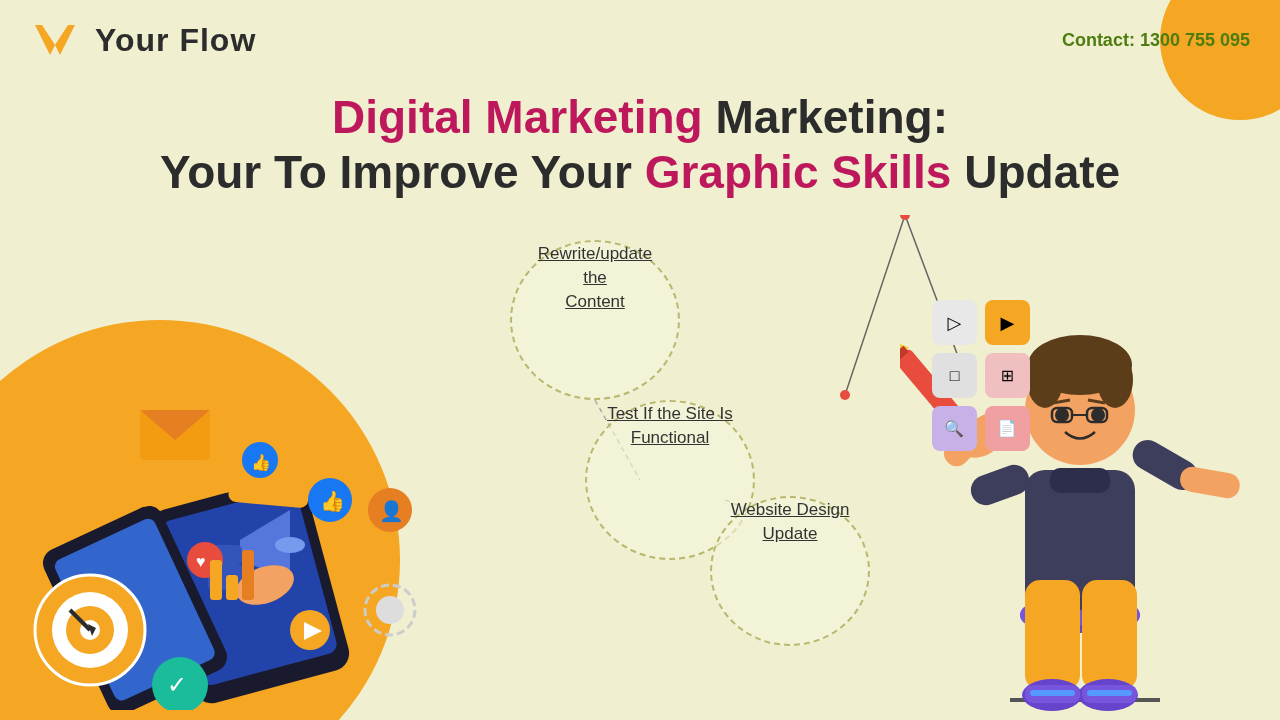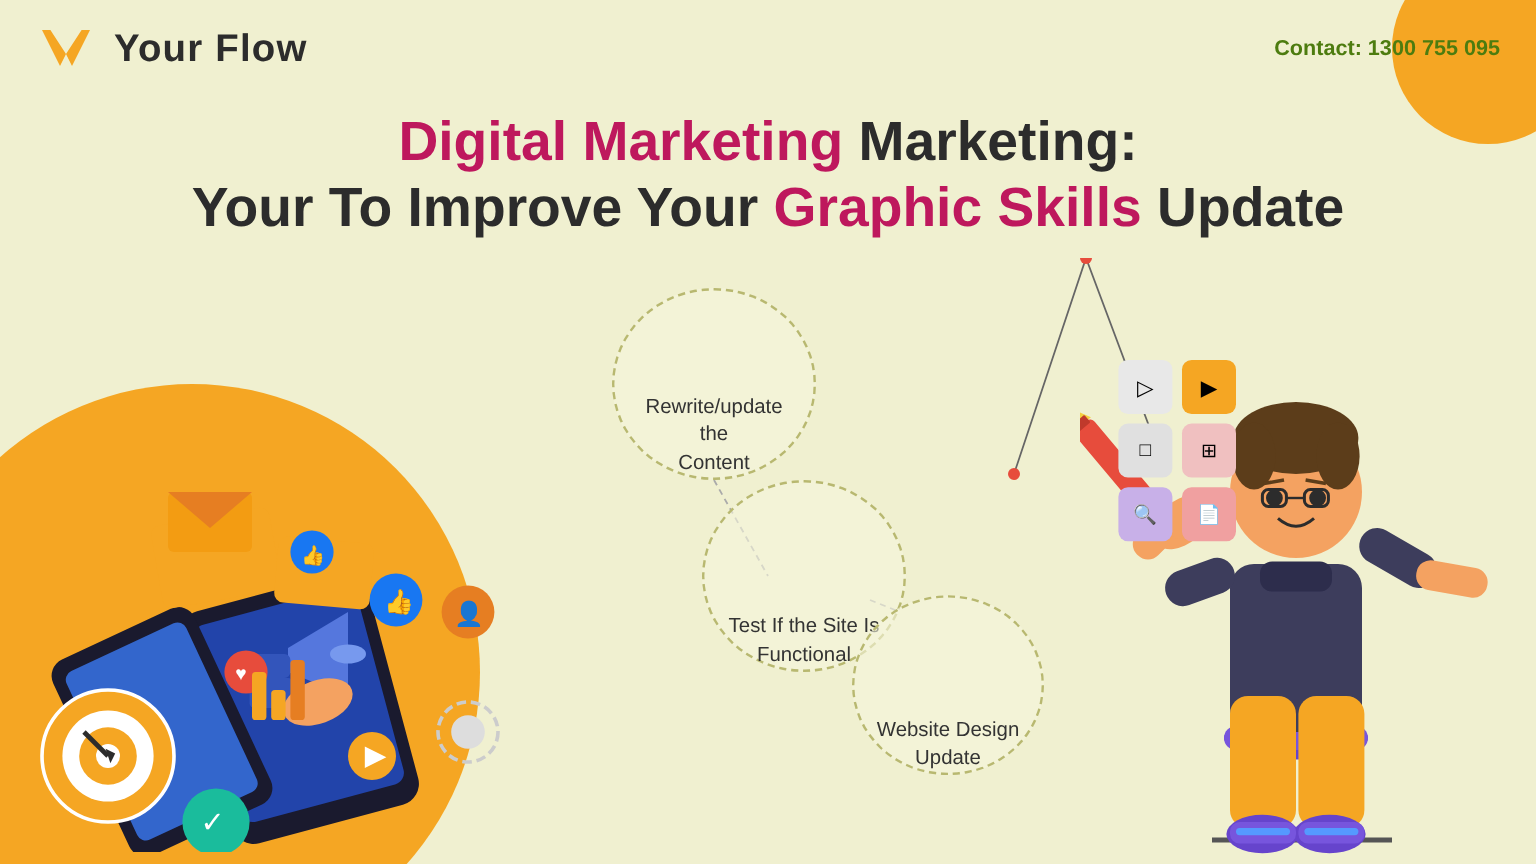--- a/index.html
+++ b/index.html
@@ -106,29 +106,30 @@
       border-radius: 50%;
       z-index: 1;
     }
 
     
     .bubble {
       position: absolute;
       border: 2px dashed #ccc;
       border-radius: 50%;
       display: flex;
-      align-items: flex-end;
+      align-items: flex-start;
       justify-content: center;
       text-align: center;
       font-size: 17px;
       color: #333;
       font-weight: 500;
       line-height: 1.4;
       z-index: 5;
       background: rgba(245, 245, 220, 0.6);
+      text-decoration: underline;
     }
 
     .bubble-1 {
       width: 170px;
       height: 160px;
       top: 240px;
       left: 510px;
     }
 
     .bubble-2 {

